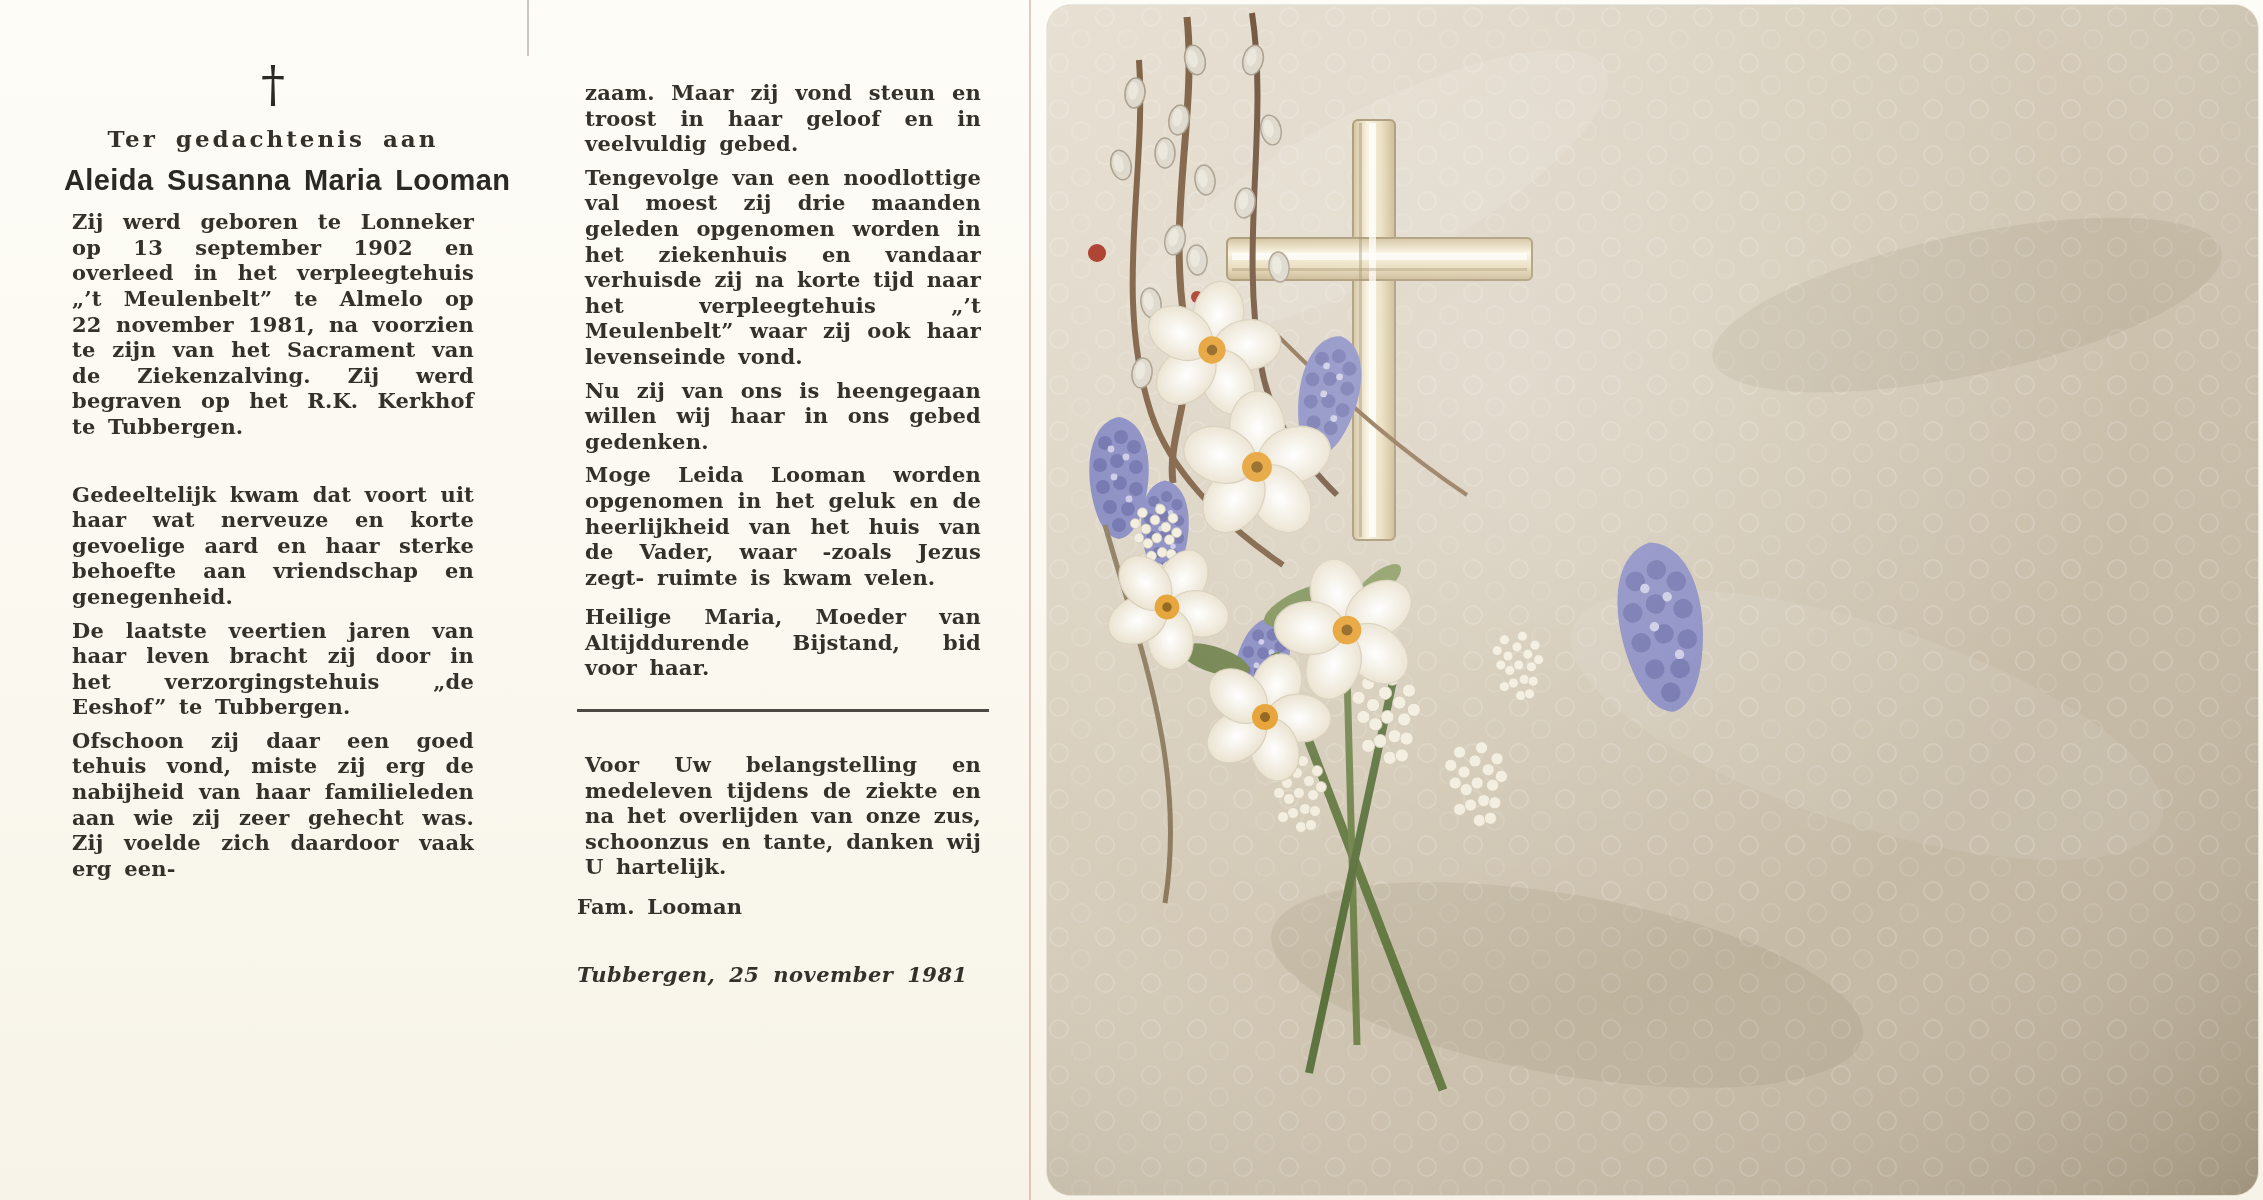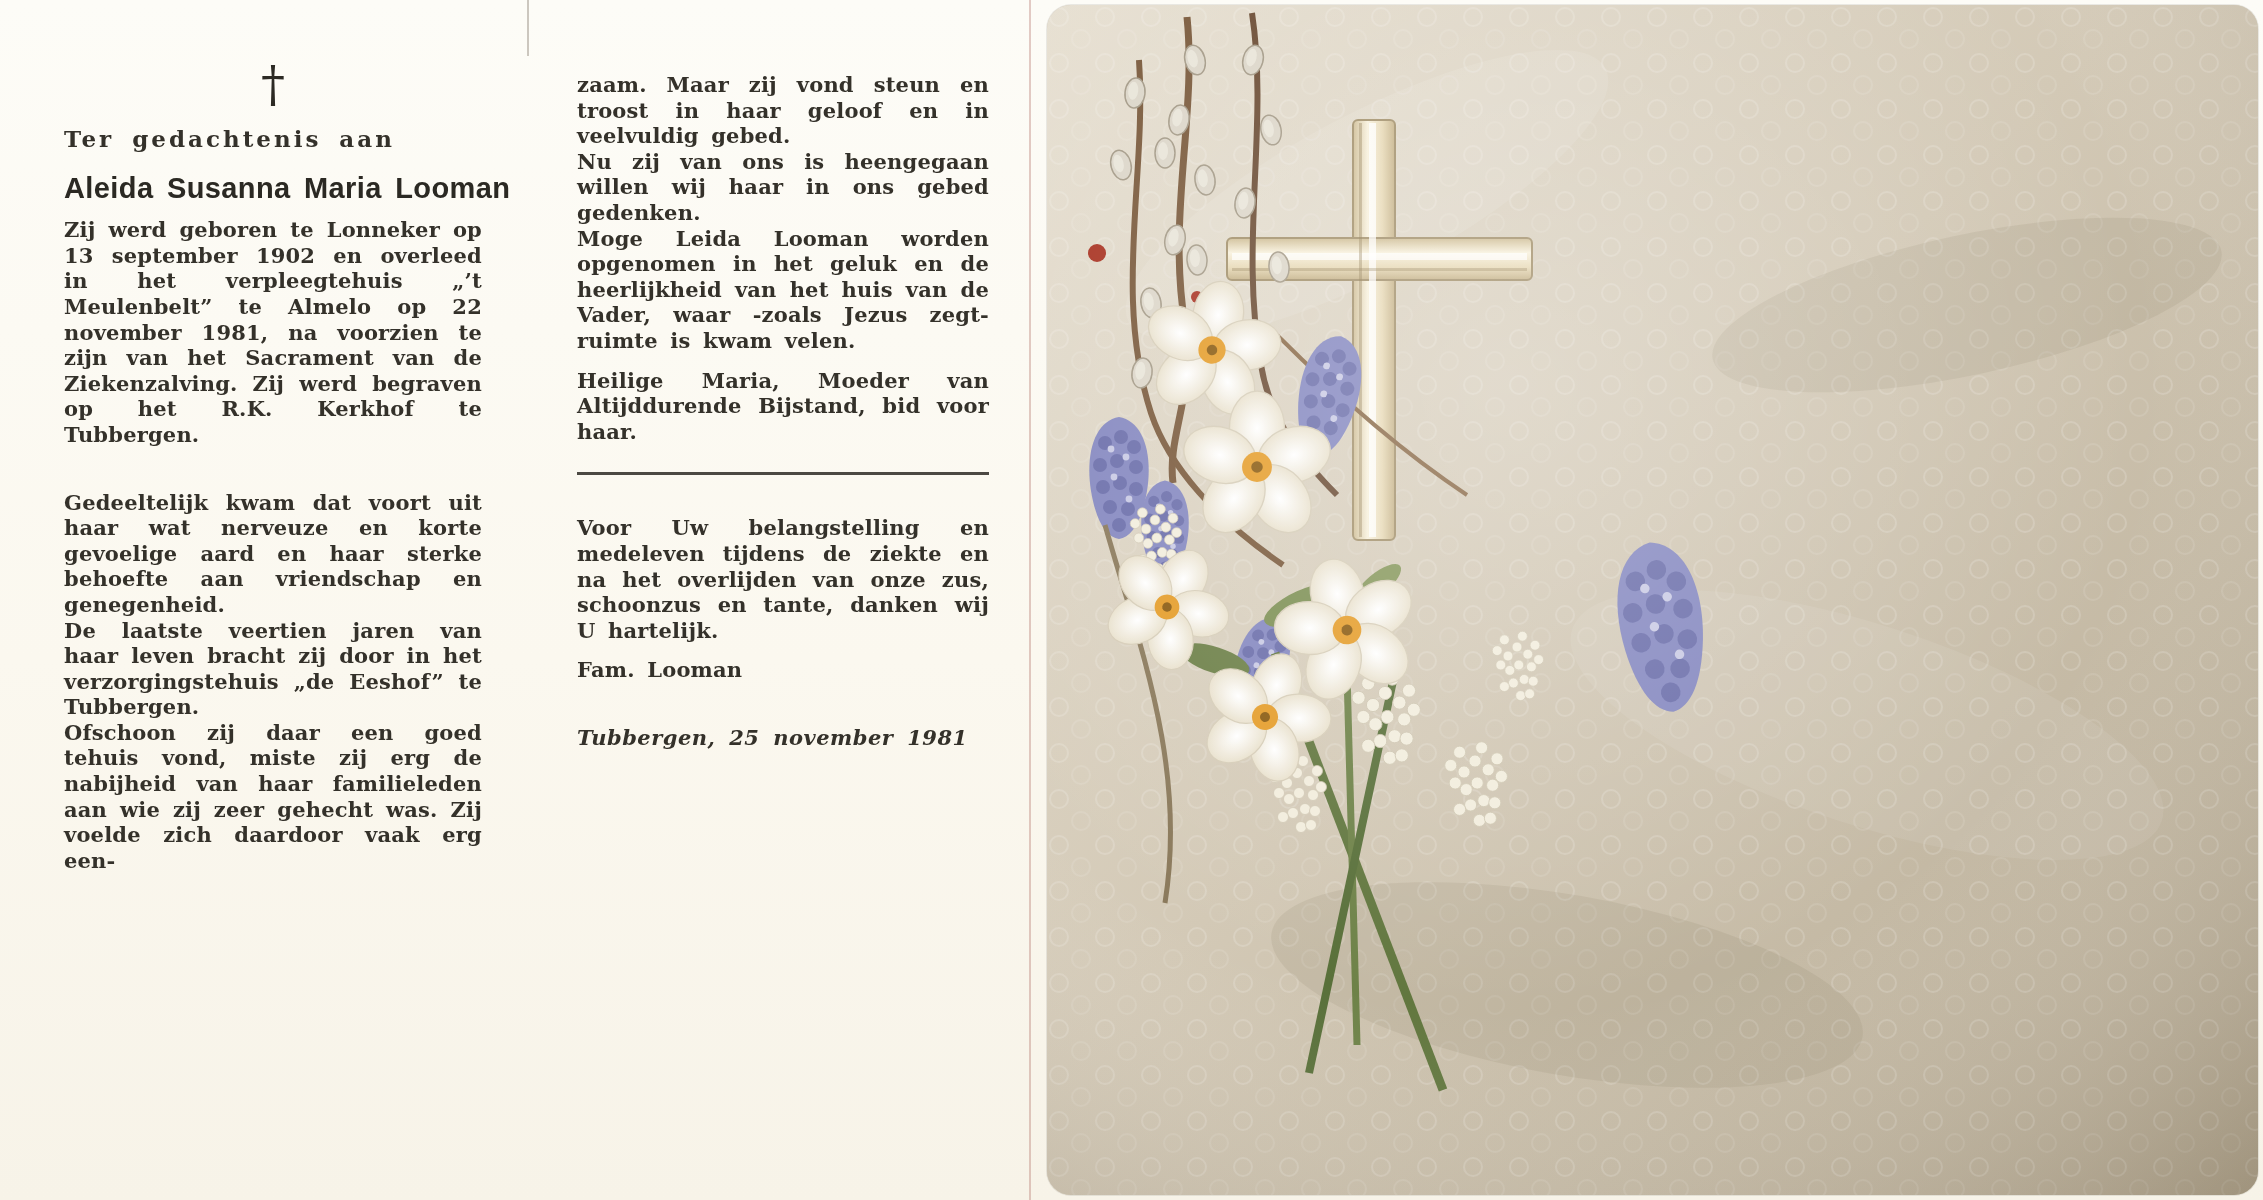--- a/index.html
+++ b/index.html
@@ -12,32 +12,32 @@
   }
   .card {
     position: absolute; inset: 0;
     background: linear-gradient(180deg, #fdfcf7 0%, #fbf8ef 55%, #f7f3e8 100%);
   }
   .text-col {
     position: absolute; color: #34312a;
     font-size: 21px; line-height: 25.6px; font-weight: bold;
     text-align: justify; letter-spacing: 0.2px; word-spacing: 5px;
   }
-  .text-col p { margin: 0; }
+  .text-col p { margin: 8px; }
   .col1 { left: 64px; top: 60px; width: 418px; }
   .col2 { left: 577px; top: 72px; width: 412px; }
   p.after-gap { margin-bottom: 42px; }
   p.gap-top { margin-top: 14px; }
   .cross-glyph {
     text-align: center; font-size: 48px; line-height: 1;
     font-weight: normal; margin: 0 0 18px; color: #2c2a24;
   }
   .intro-line {
-    font-size: 23px; font-weight: bold;
-    letter-spacing: 3px; word-spacing: 7px; margin: 0 0 24px;
+    text-align: center; font-size: 23px; font-weight: bold;
+    letter-spacing: 3px; word-spacing: 7px; margin: 0 0 16px;
   }
   .deceased-name {
     font-family: "Liberation Sans", sans-serif;
     font-size: 29px; font-weight: bold; letter-spacing: 0.4px;
     word-spacing: 5px; margin: 0 0 16px; color: #2b2923;
     text-align: justify; text-align-last: justify; white-space: nowrap;
   }
   .divider {
     height: 3px; background: #4c4943; border: none;
     margin: 28px 0 40px; width: 100%;
@@ -73,20 +73,21 @@
       <div class="intro-line">Ter gedachtenis aan</div>
       <h1 class="deceased-name">Aleida Susanna Maria Looman</h1>
       <p class="after-gap">Zij werd geboren te Lonneker op 13 september 1902 en overleed in het verpleegtehuis „’t Meulenbelt” te Almelo op 22 november 1981, na voorzien te zijn van het Sacrament van de Ziekenzalving. Zij werd begraven op het R.K. Kerkhof te Tubbergen.</p>
       <p>Gedeeltelijk kwam dat voort uit haar wat nerveuze en korte gevoelige aard en haar sterke behoefte aan vriendschap en genegenheid.</p>
       <p>De laatste veertien jaren van haar leven bracht zij door in het verzorgingstehuis „de Eeshof” te Tubbergen.</p>
       <p>Ofschoon zij daar een goed tehuis vond, miste zij erg de nabijheid van haar familieleden aan wie zij zeer gehecht was. Zij voelde zich daardoor vaak erg een-</p>
     </div>
 
     <div class="text-col col2">
       <p>zaam. Maar zij vond steun en troost in haar geloof en in veelvuldig gebed.</p>
+      <p>Tengevolge van een noodlottige val moest zij drie maanden geleden opgenomen worden in het ziekenhuis en vandaar verhuisde zij na korte tijd naar het verpleegtehuis „’t Meulenbelt” waar zij ook haar levenseinde vond.</p>
       <p>Nu zij van ons is heengegaan willen wij haar in ons gebed gedenken.</p>
       <p>Moge Leida Looman worden opgenomen in het geluk en de heerlijkheid van het huis van de Vader, waar -zoals Jezus zegt- ruimte is kwam velen.</p>
       <p class="gap-top">Heilige Maria, Moeder van Altijddurende Bijstand, bid voor haar.</p>
       <div class="divider"></div>
       <p>Voor Uw belangstelling en medeleven tijdens de ziekte en na het overlijden van onze zus, schoonzus en tante, danken wij U hartelijk.</p>
       <div class="signature">Fam. Looman</div>
       <div class="dateline">Tubbergen, 25 november 1981</div>
     </div>
 
     <div class="page-fold"></div>

